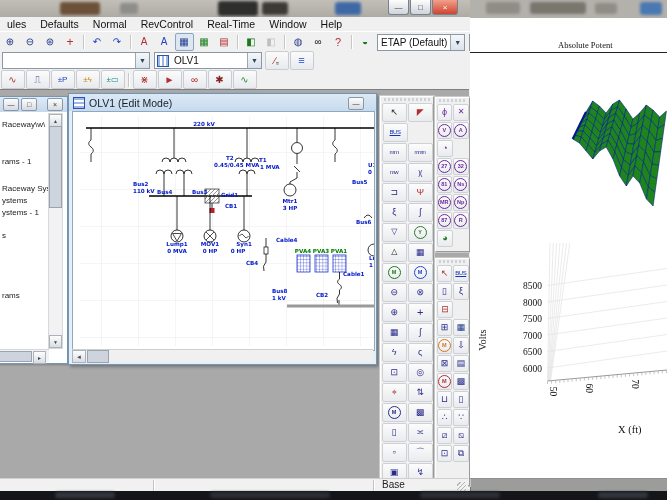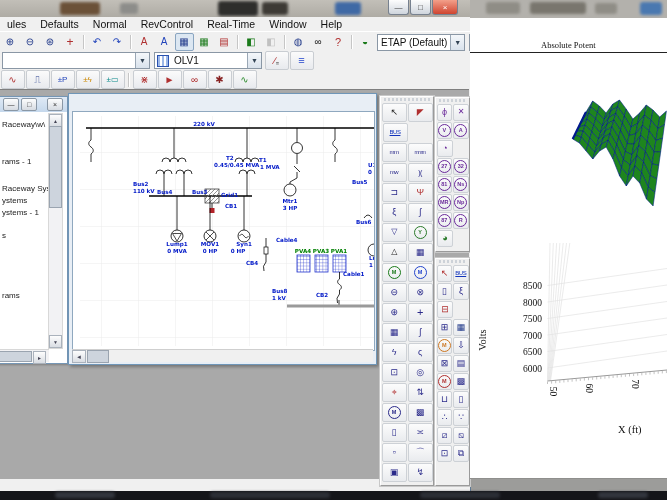--- a/index.html
+++ b/index.html
@@ -73,21 +73,21 @@
   
   #statusbar{position:absolute;left:0;top:478px;width:468px;height:13px;background:#f1f1f1;border-top:1px solid #cfcfcf;font-size:10px;color:#222;}
   .sdiv{position:absolute;top:1px;bottom:1px;width:1px;background:#c4c4c4;box-shadow:1px 0 0 #fff;}
   #grip{position:absolute;right:2px;bottom:1px;width:9px;height:9px;background:
     repeating-linear-gradient(135deg,transparent 0 2px,#b5b5b5 2px 3px);}
   #taskbar{position:absolute;left:0;top:491px;width:667px;height:9px;background:#141519;}
   
   #plotstrip{position:absolute;left:470px;top:0;width:197px;height:18px;background:#b3b1ac;overflow:hidden;}
   #plotwin{position:absolute;left:470px;top:18px;width:197px;height:460px;background:#fff;border-bottom:1px solid #8f8f8d;}
   #ptitle{position:absolute;left:86px;top:3px;font:17px "Liberation Serif",serif;color:#111;white-space:nowrap;}
-  #psub{position:absolute;left:71px;top:22px;font:8.5px "Liberation Serif",serif;color:#111;white-space:nowrap;}
+  #psub{position:absolute;left:88px;top:22px;font:8.5px "Liberation Serif",serif;color:#111;white-space:nowrap;}
   #pline{position:absolute;left:0;top:34px;width:197px;height:1px;background:#222;}
   .ptick{font:9.5px "Liberation Serif",serif;fill:#111;}
   .paxis{font:10.5px "Liberation Serif",serif;fill:#111;}
 </style>
 </head>
 <body>
 
 <div id="screen">
 
   <div id="etap">
@@ -260,20 +260,25 @@
           <div id="smthumb"></div>
           <span class="sbarrow" style="bottom:0;">▼</span>
         </div>
         <div id="smhsb">
           <div id="smhthumb"></div>
           <span class="sbarrow" style="left:36px;top:1px;">►</span>
         </div>
       </div>
 
       <div id="olv">
+        <div id="olvtitle">
+          <span class="olvicon"></span>
+          <span>OLV1 (Edit Mode)</span>
+          <span id="olvmin">—</span>
+        </div>
         <div id="canvas">
           <svg class="olv-svg" style="position:absolute;left:7px;top:4px;" width="294" height="230" viewBox="0 0 294 230">
             <defs>
               <pattern id="g37" width="37" height="37" patternUnits="userSpaceOnUse" patternTransform="translate(22,0)">
                 <path d="M37,0 V37 M0,37 H37" stroke="#ebebeb" stroke-width="1" fill="none"></path>
               </pattern>
               <pattern id="hat" width="4" height="4" patternUnits="userSpaceOnUse">
                 <path d="M0,4 L4,0 M-1,1 L1,-1 M3,5 L5,3" stroke="#777" stroke-width="0.8" fill="none"></path>
               </pattern>
               <pattern id="pvg" width="3.2" height="3.2" patternUnits="userSpaceOnUse">
@@ -661,20 +666,26 @@
             <div class="pbtn">
               <div class="pglyph" style="color: rgb(42, 42, 138);">⊡</div>
             </div>
             <div class="pbtn">
               <div class="pglyph" style="color: rgb(42, 42, 138);">⧉</div>
             </div>
           </div>
         </div>
     </div>
 
+    <div id="statusbar">
+      <div class="sdiv" style="left:153px;"></div>
+      <div class="sdiv" style="left:373px;"></div>
+      <span style="position:absolute;left:382px;top:0;">Base</span>
+      <div id="grip"></div>
+    </div>
   </div>
 
   <div id="plotstrip">
     <div class="blob" style="left:16px;top:2px;width:34px;height:12px;background:#8f8d86;"></div>
     <div class="blob" style="left:60px;top:2px;width:56px;height:12px;background:#79766e;"></div>
     <div class="blob" style="left:125px;top:3px;width:22px;height:11px;background:#8f8d86;"></div>
     <div class="blob" style="left:170px;top:2px;width:22px;height:13px;background:#4a78b0;"></div>
   </div>
 
   <div id="plotwin">

